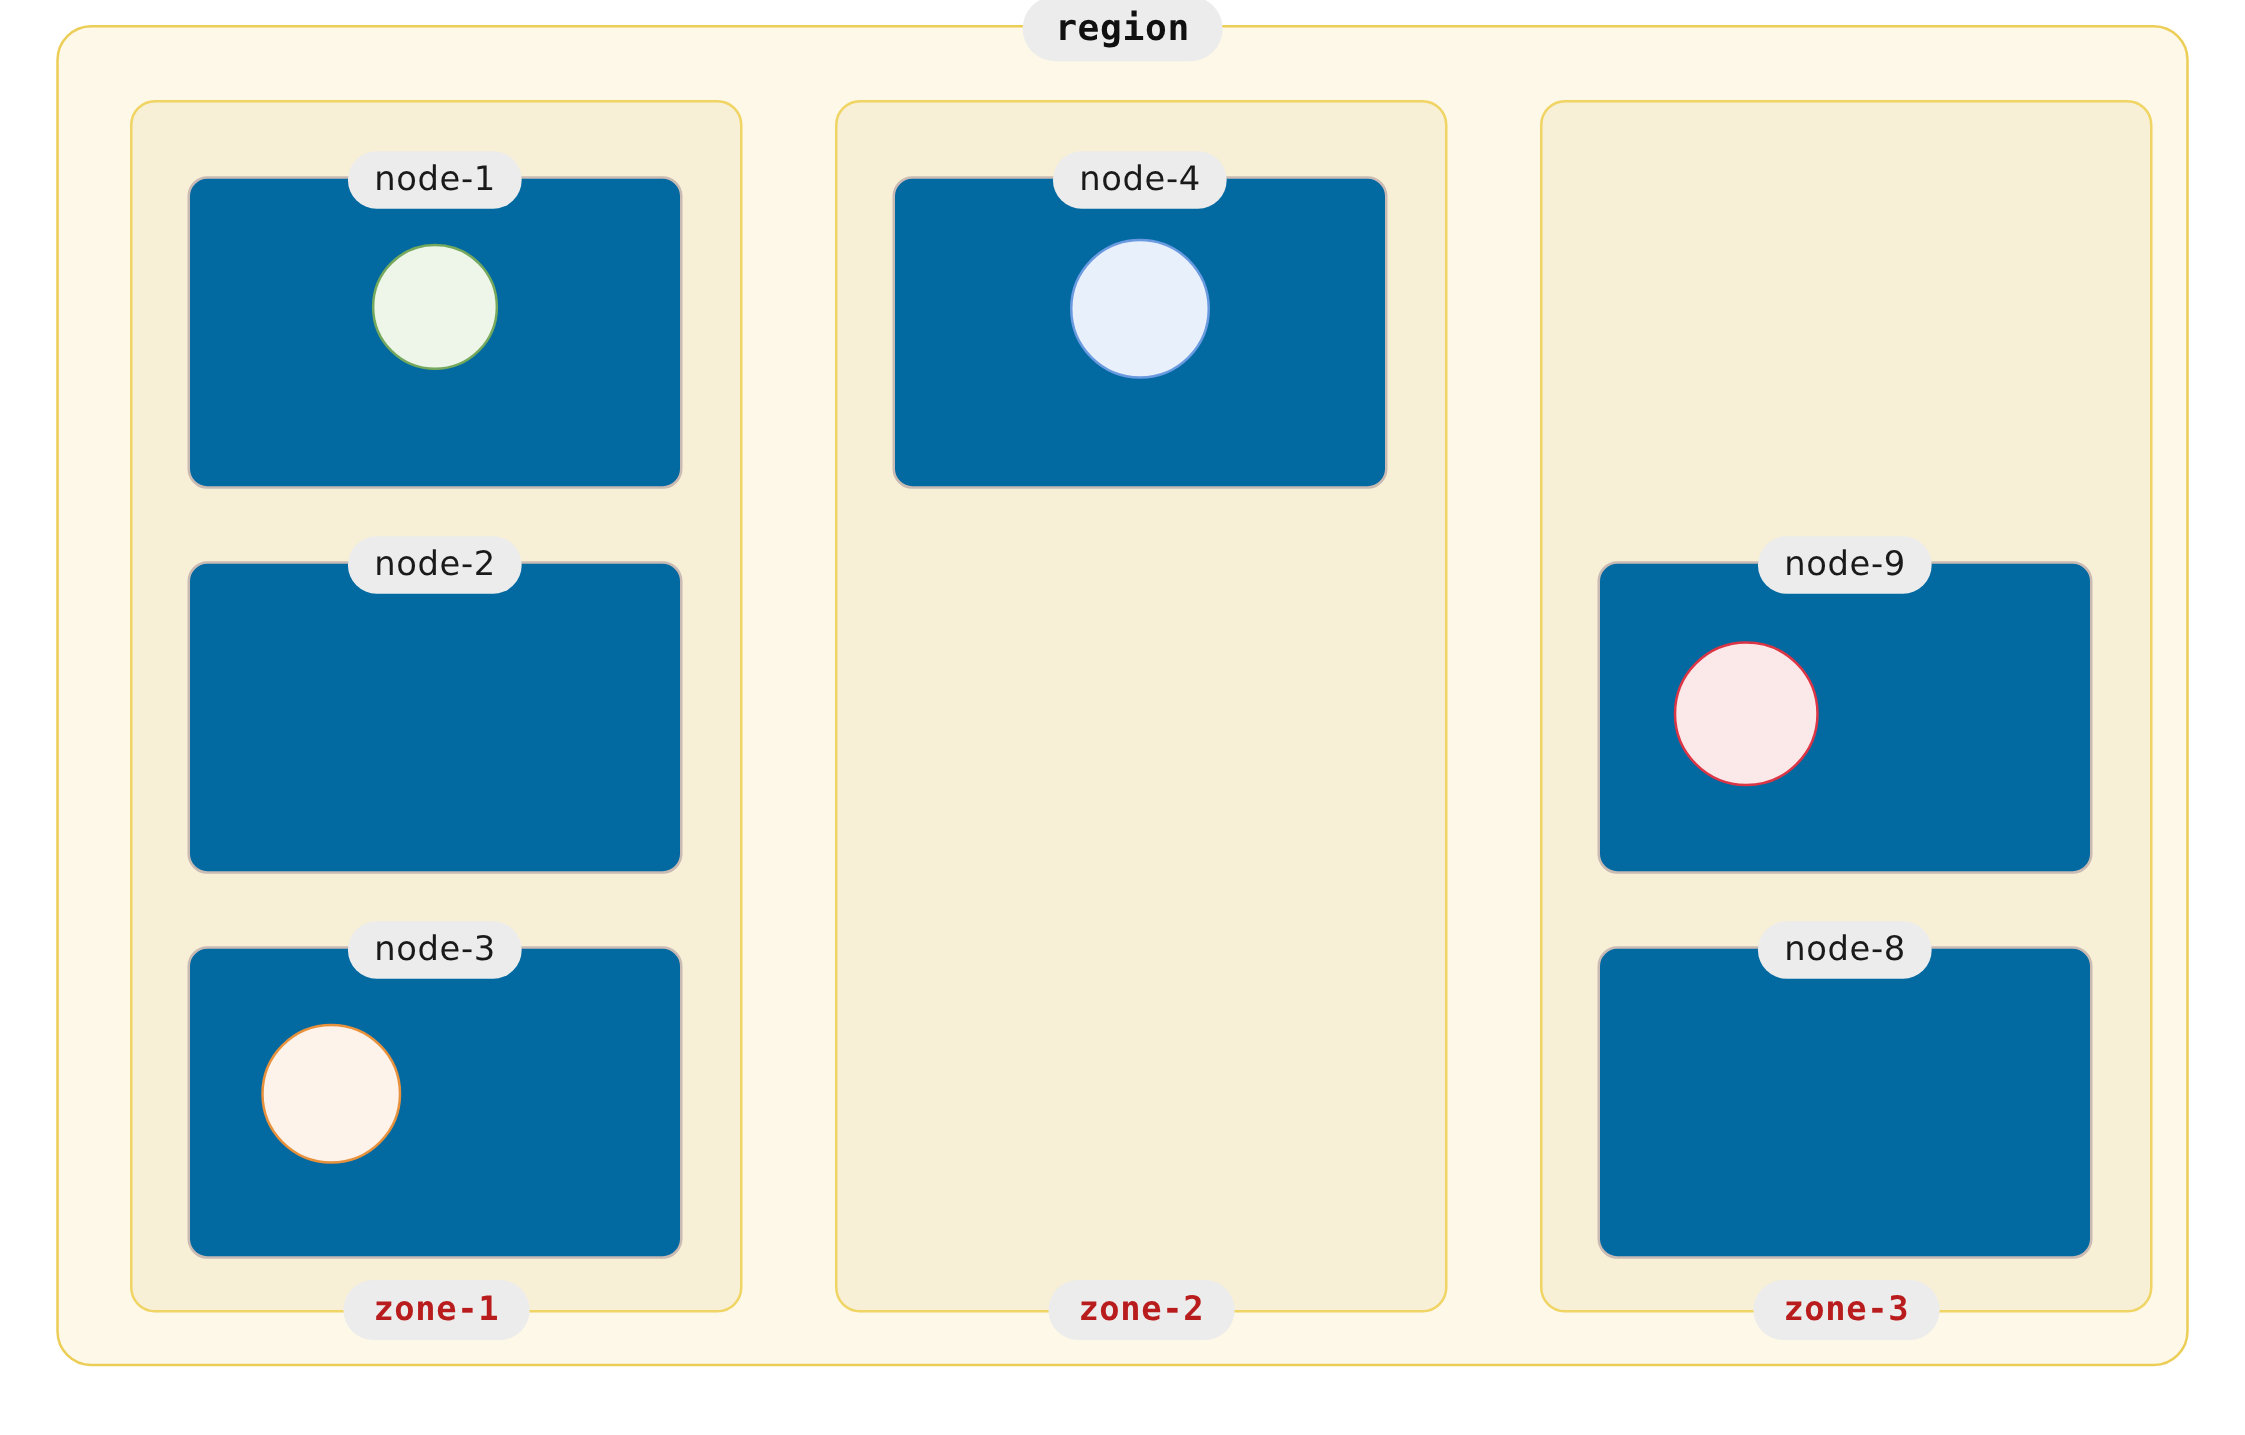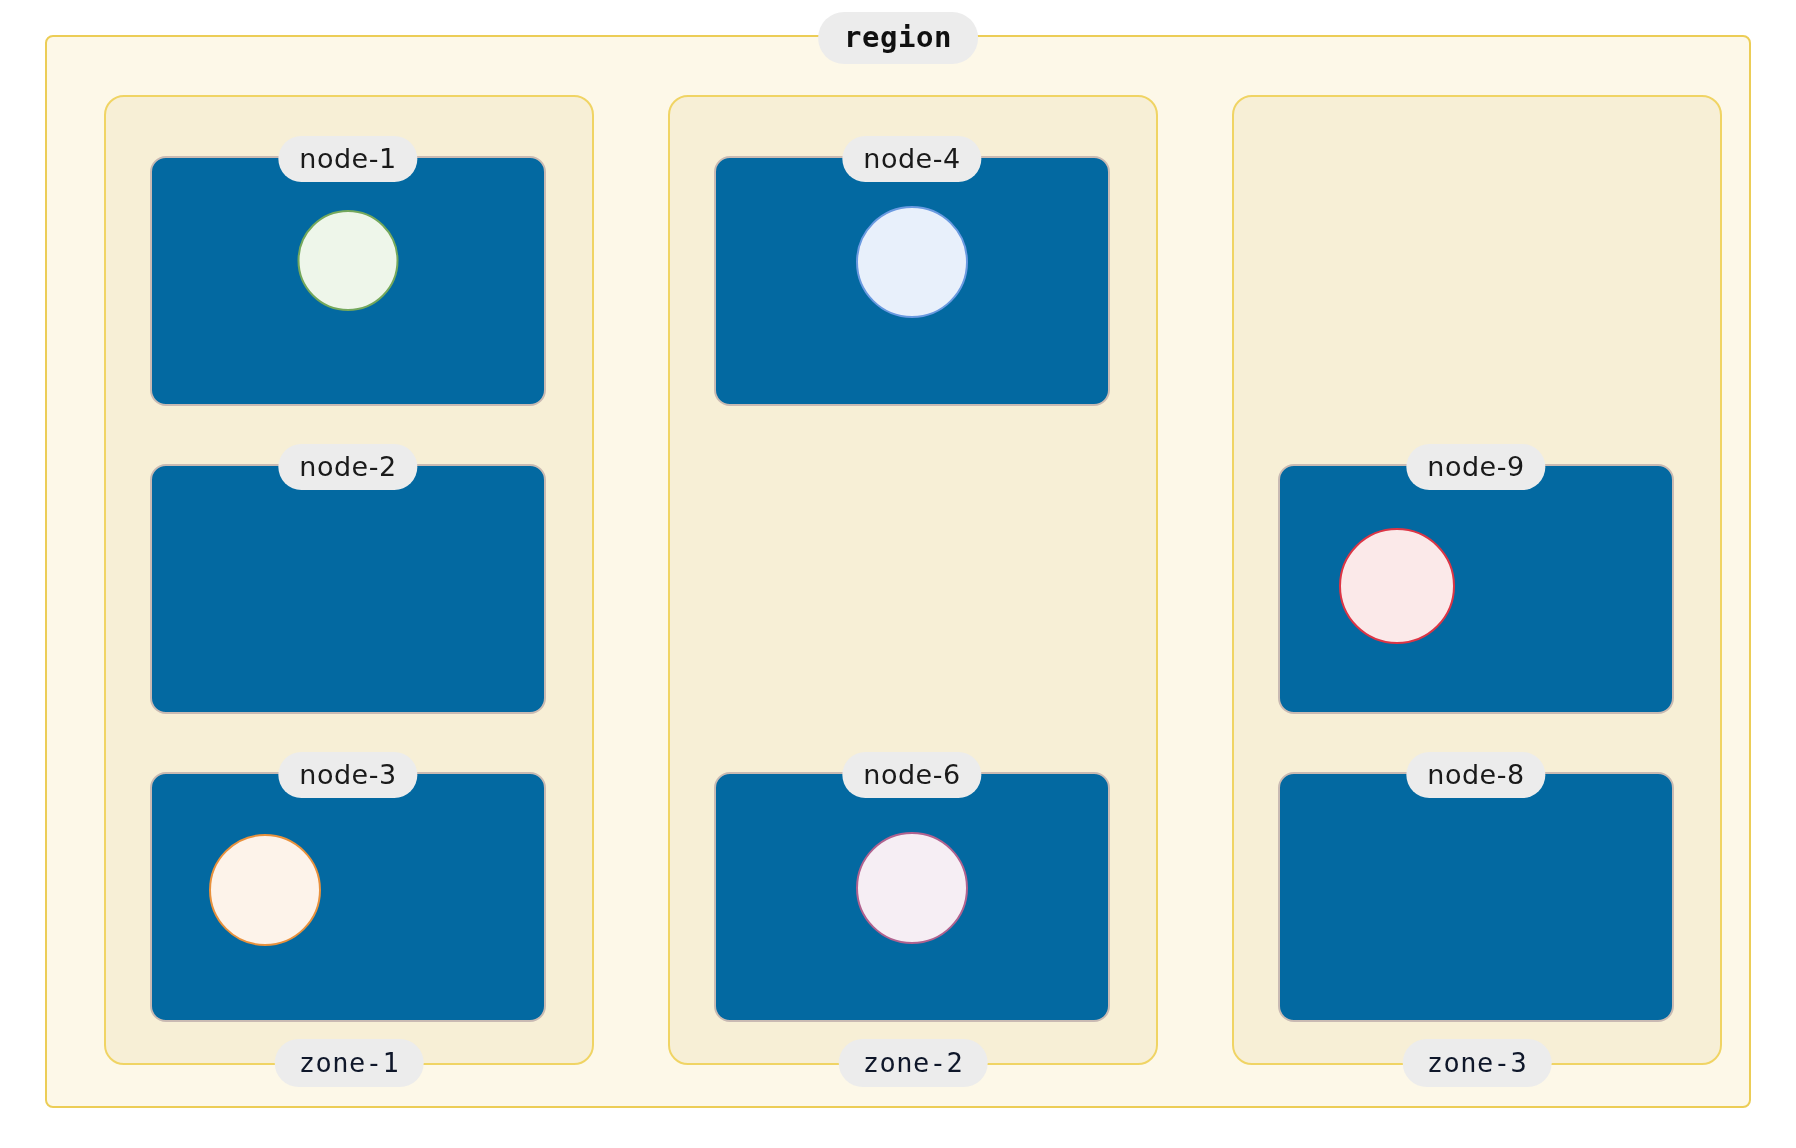--- a/index.html
+++ b/index.html
@@ -22,27 +22,27 @@
     left: 0; top: 0;
     width: 1796px;
     height: 1148px;
     background: #ffffff;
   }
 
   
   .region {
     position: absolute;
     left: 45px;
-    top: 35px;
+    top: 20px;
     width: 1706px;
     height: 1073px;
     box-sizing: border-box;
     background: #fdf8e8;
     border: 2.5px solid #eccd56;
-    border-radius: 8px;
+    border-radius: 28px;
   }
 
   
   .pill {
     position: absolute;
     background: #ececec;
     border-radius: 999px;
     line-height: 1;
     white-space: nowrap;
     z-index: 40;
@@ -79,23 +79,23 @@
     background: #f7efd6;
     border: 2.5px solid #f0d464;
     border-radius: 20px;
   }
   .zone.z1 { left: 57px; }
   .zone.z2 { left: 621px; }
   .zone.z3 { left: 1185px; }
 
   .zone-label {
     font-family: "DejaVu Sans Mono", "Liberation Mono", monospace;
-    font-weight: 400;
+    font-weight: 700;
     font-size: 27px;
-    color: #0f172a;
+    color: #b91c1c;
     padding: 10px 24px 11px;
     letter-spacing: 0.5px;
     left: 50%;
     transform: translateX(-50%);
     bottom: -24px;
   }
 
   
   .node {
     position: absolute;
@@ -164,24 +164,20 @@
 
       <div class="zone z2">
         <div class="pill zone-label">zone-2</div>
 
         <div class="node r0">
           <div class="pill node-label">node-4</div>
           <div class="circle center" style="width:112px;height:112px;top:48px;border-color:#6a9ae0;background:#e8f0fb;"></div>
         </div>
 
 
-        <div class="node r2">
-          <div class="pill node-label">node-6</div>
-          <div class="circle center" style="width:112px;height:112px;top:58px;border-color:#b0628f;background:#f6eef4;"></div>
-        </div>
       </div>
 
       <div class="zone z3">
         <div class="pill zone-label">zone-3</div>
 
 
         <div class="node r1">
           <div class="pill node-label">node-9</div>
           <div class="circle" style="width:116px;height:116px;top:62px;left:59px;border-color:#dc3545;background:#fbe9e9;"></div>
         </div>

